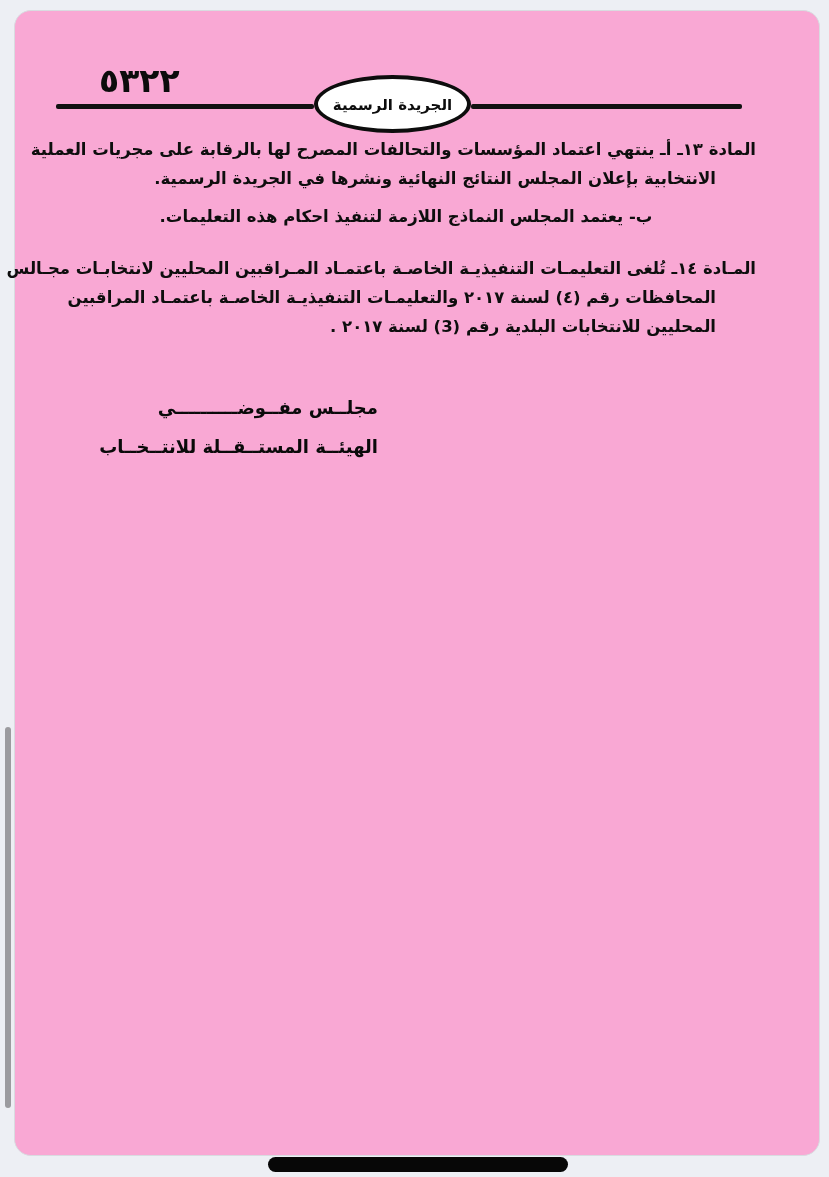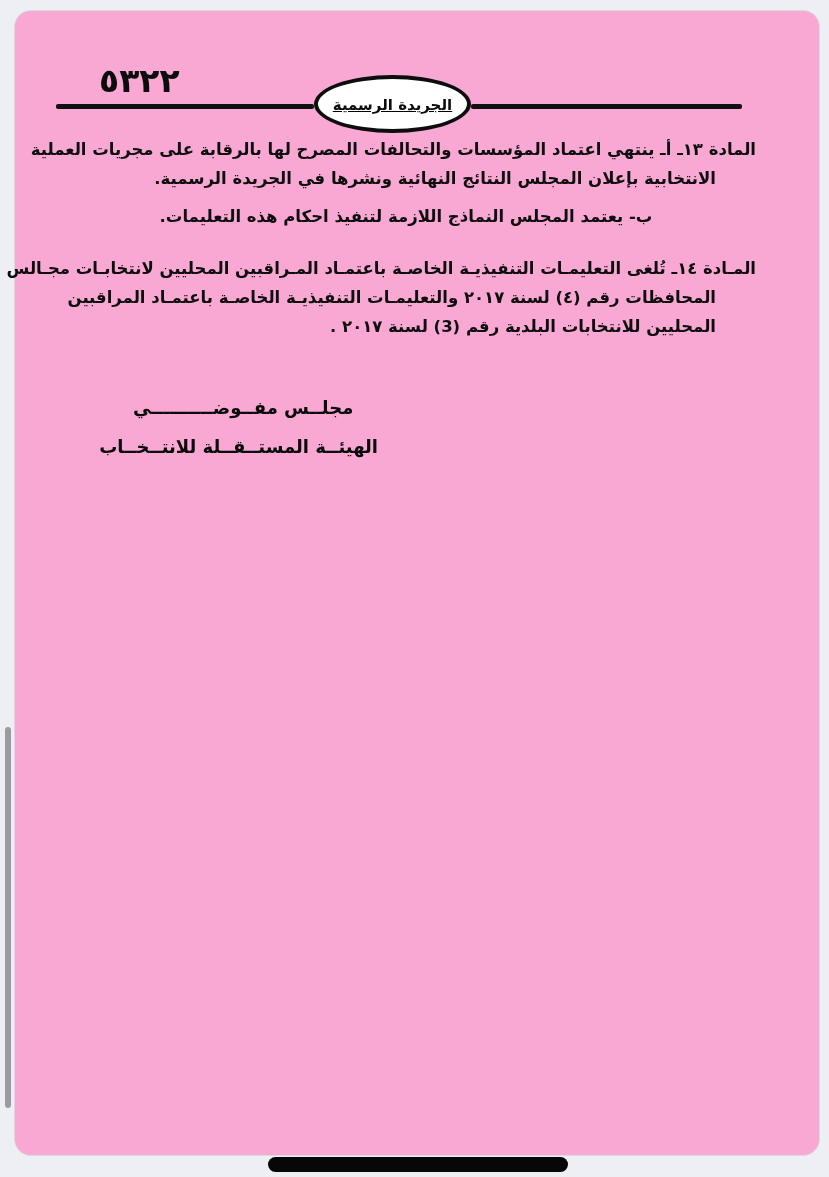--- a/index.html
+++ b/index.html
@@ -52,21 +52,20 @@
     top: 64px;
     width: 157px;
     height: 58px;
     background: #ffffff;
     border: 4px solid #0d0d0d;
     border-radius: 50%;
     display: flex;
     align-items: center;
     justify-content: center;
     box-sizing: border-box;
-    text-decoration: underline;
   }
   .journal-title {
     font-size: 15px;
     font-weight: 700;
     color: #0d0d0d;
     direction: rtl;
     white-space: nowrap;
     padding-top: 2px;
   }
   .text-block {
@@ -86,21 +85,21 @@
   }
   .indent { margin-right: 40px; }
   .item-b { margin-top: 9px; text-align: center; }
   .art-gap { margin-top: 23px; padding-left: 48px; }
   .signature {
     position: absolute;
     left: 118px;
     top: 385px;
     width: 245px;
     direction: rtl;
-    text-align: left;
+    text-align: right;
     color: #0a0a0a;
     font-weight: 700;
     font-size: 18px;
   }
   .sig-line {
     white-space: nowrap;
     line-height: 24px;
   }
   .sig-line + .sig-line { margin-top: 15px; }
   .scrollbar-thumb {

